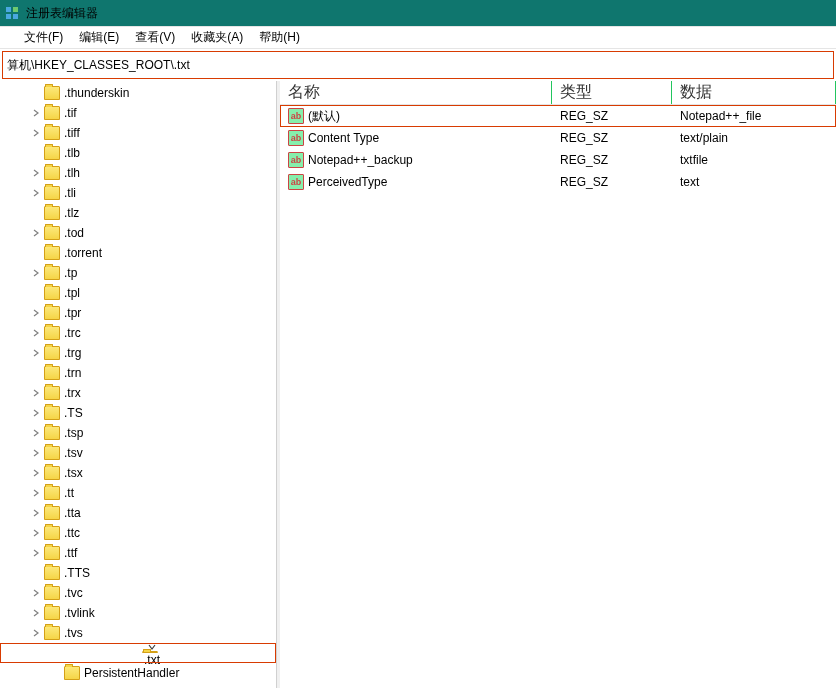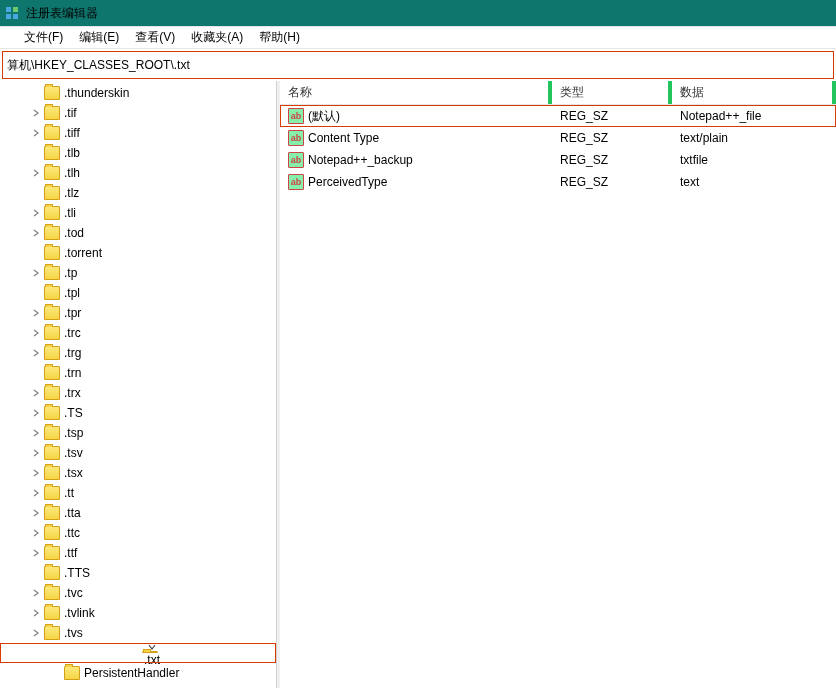--- a/index.html
+++ b/index.html
@@ -23,21 +23,21 @@
     .tree-folder { width: 16px; height: 14px; background: linear-gradient(to bottom, #fce87a 0%, #f5d547 100%); border: 1px solid #d4a017; border-radius: 1px 1px 0 0; margin-right: 4px; position: relative; }
     .tree-folder::before { content: ""; position: absolute; top: -3px; left: 0; width: 6px; height: 2px; background: #f5d547; border: 1px solid #d4a017; border-bottom: none; border-radius: 1px 1px 0 0; }
     .tree-label { font-size: 12px; color: #000; }
     .tree-item.highlighted { outline: 1px solid #d83b01; outline-offset: -1px; flex-direction: column; }
     .tree-item.highlighted .tree-label { }
     .indent-1 { padding-left: 28px; }
     .indent-2 { padding-left: 48px; }
     
     .list-panel { flex: 1; display: flex; flex-direction: column; }
     .list-header { display: flex; height: 24px; border-bottom: 1px solid #e5e5e5; background: #fff; }
-    .list-header-cell { padding: 4px 8px; border-right: 4px solid #22c55e; font-size: 12px; color: #333; display: flex; align-items: center; }
+    .list-header-cell { padding: 4px 8px; border-right: 1px solid #22c55e; font-size: 16px; color: #333; display: flex; align-items: center; }
     .col-name { width: 272px; }
     .col-type { width: 120px; }
     .col-data { flex: 1; }
     
     .list-body { flex: 1; overflow: auto; }
     .list-row { display: flex; height: 22px; align-items: center; }
     .list-row.highlighted { outline: 1px solid #d83b01; outline-offset: -1px; }
     .list-cell { padding: 0 8px; font-size: 12px; color: #000; display: flex; align-items: center; }
     .value-icon { width: 16px; height: 16px; margin-right: 4px; display: flex; align-items: center; justify-content: center; font-size: 9px; font-weight: bold; }
     .value-icon-str { background: #86efac; border: 1px solid #cc4444; color: #cc4444; border-radius: 1px; }
@@ -105,32 +105,32 @@
       <div class="tree-item indent-1">
         <span class="tree-expand">
           <svg width="8" height="8" viewBox="0 0 8 8">
             <path d="M2 1 L6 4 L2 7" fill="none" stroke="#808080" stroke-width="1.2"></path>
           </svg>
         </span>
         <span class="tree-folder"></span>
         <span class="tree-label">.tlh</span>
       </div>
       <div class="tree-item indent-1">
+        <span class="tree-expand">
+          <svg width="8" height="8" viewBox="0 0 8 8">
+            <path d="M2 1 L6 4 L2 7" fill="none" stroke="#808080" stroke-width="1.2"></path>
+          </svg>
+        </span>
+        <span class="tree-folder"></span>
+        <span class="tree-label">.tli</span>
+      </div>
+      <div class="tree-item indent-1">
         <span class="tree-expand"></span>
         <span class="tree-folder"></span>
         <span class="tree-label">.tlz</span>
-      </div>
-      <div class="tree-item indent-1">
-        <span class="tree-expand">
-          <svg width="8" height="8" viewBox="0 0 8 8">
-            <path d="M2 1 L6 4 L2 7" fill="none" stroke="#808080" stroke-width="1.2"></path>
-          </svg>
-        </span>
-        <span class="tree-folder"></span>
-        <span class="tree-label">.tli</span>
       </div>
       <div class="tree-item indent-1">
         <span class="tree-expand">
           <svg width="8" height="8" viewBox="0 0 8 8">
             <path d="M2 1 L6 4 L2 7" fill="none" stroke="#808080" stroke-width="1.2"></path>
           </svg>
         </span>
         <span class="tree-folder"></span>
         <span class="tree-label">.tod</span>
       </div>

